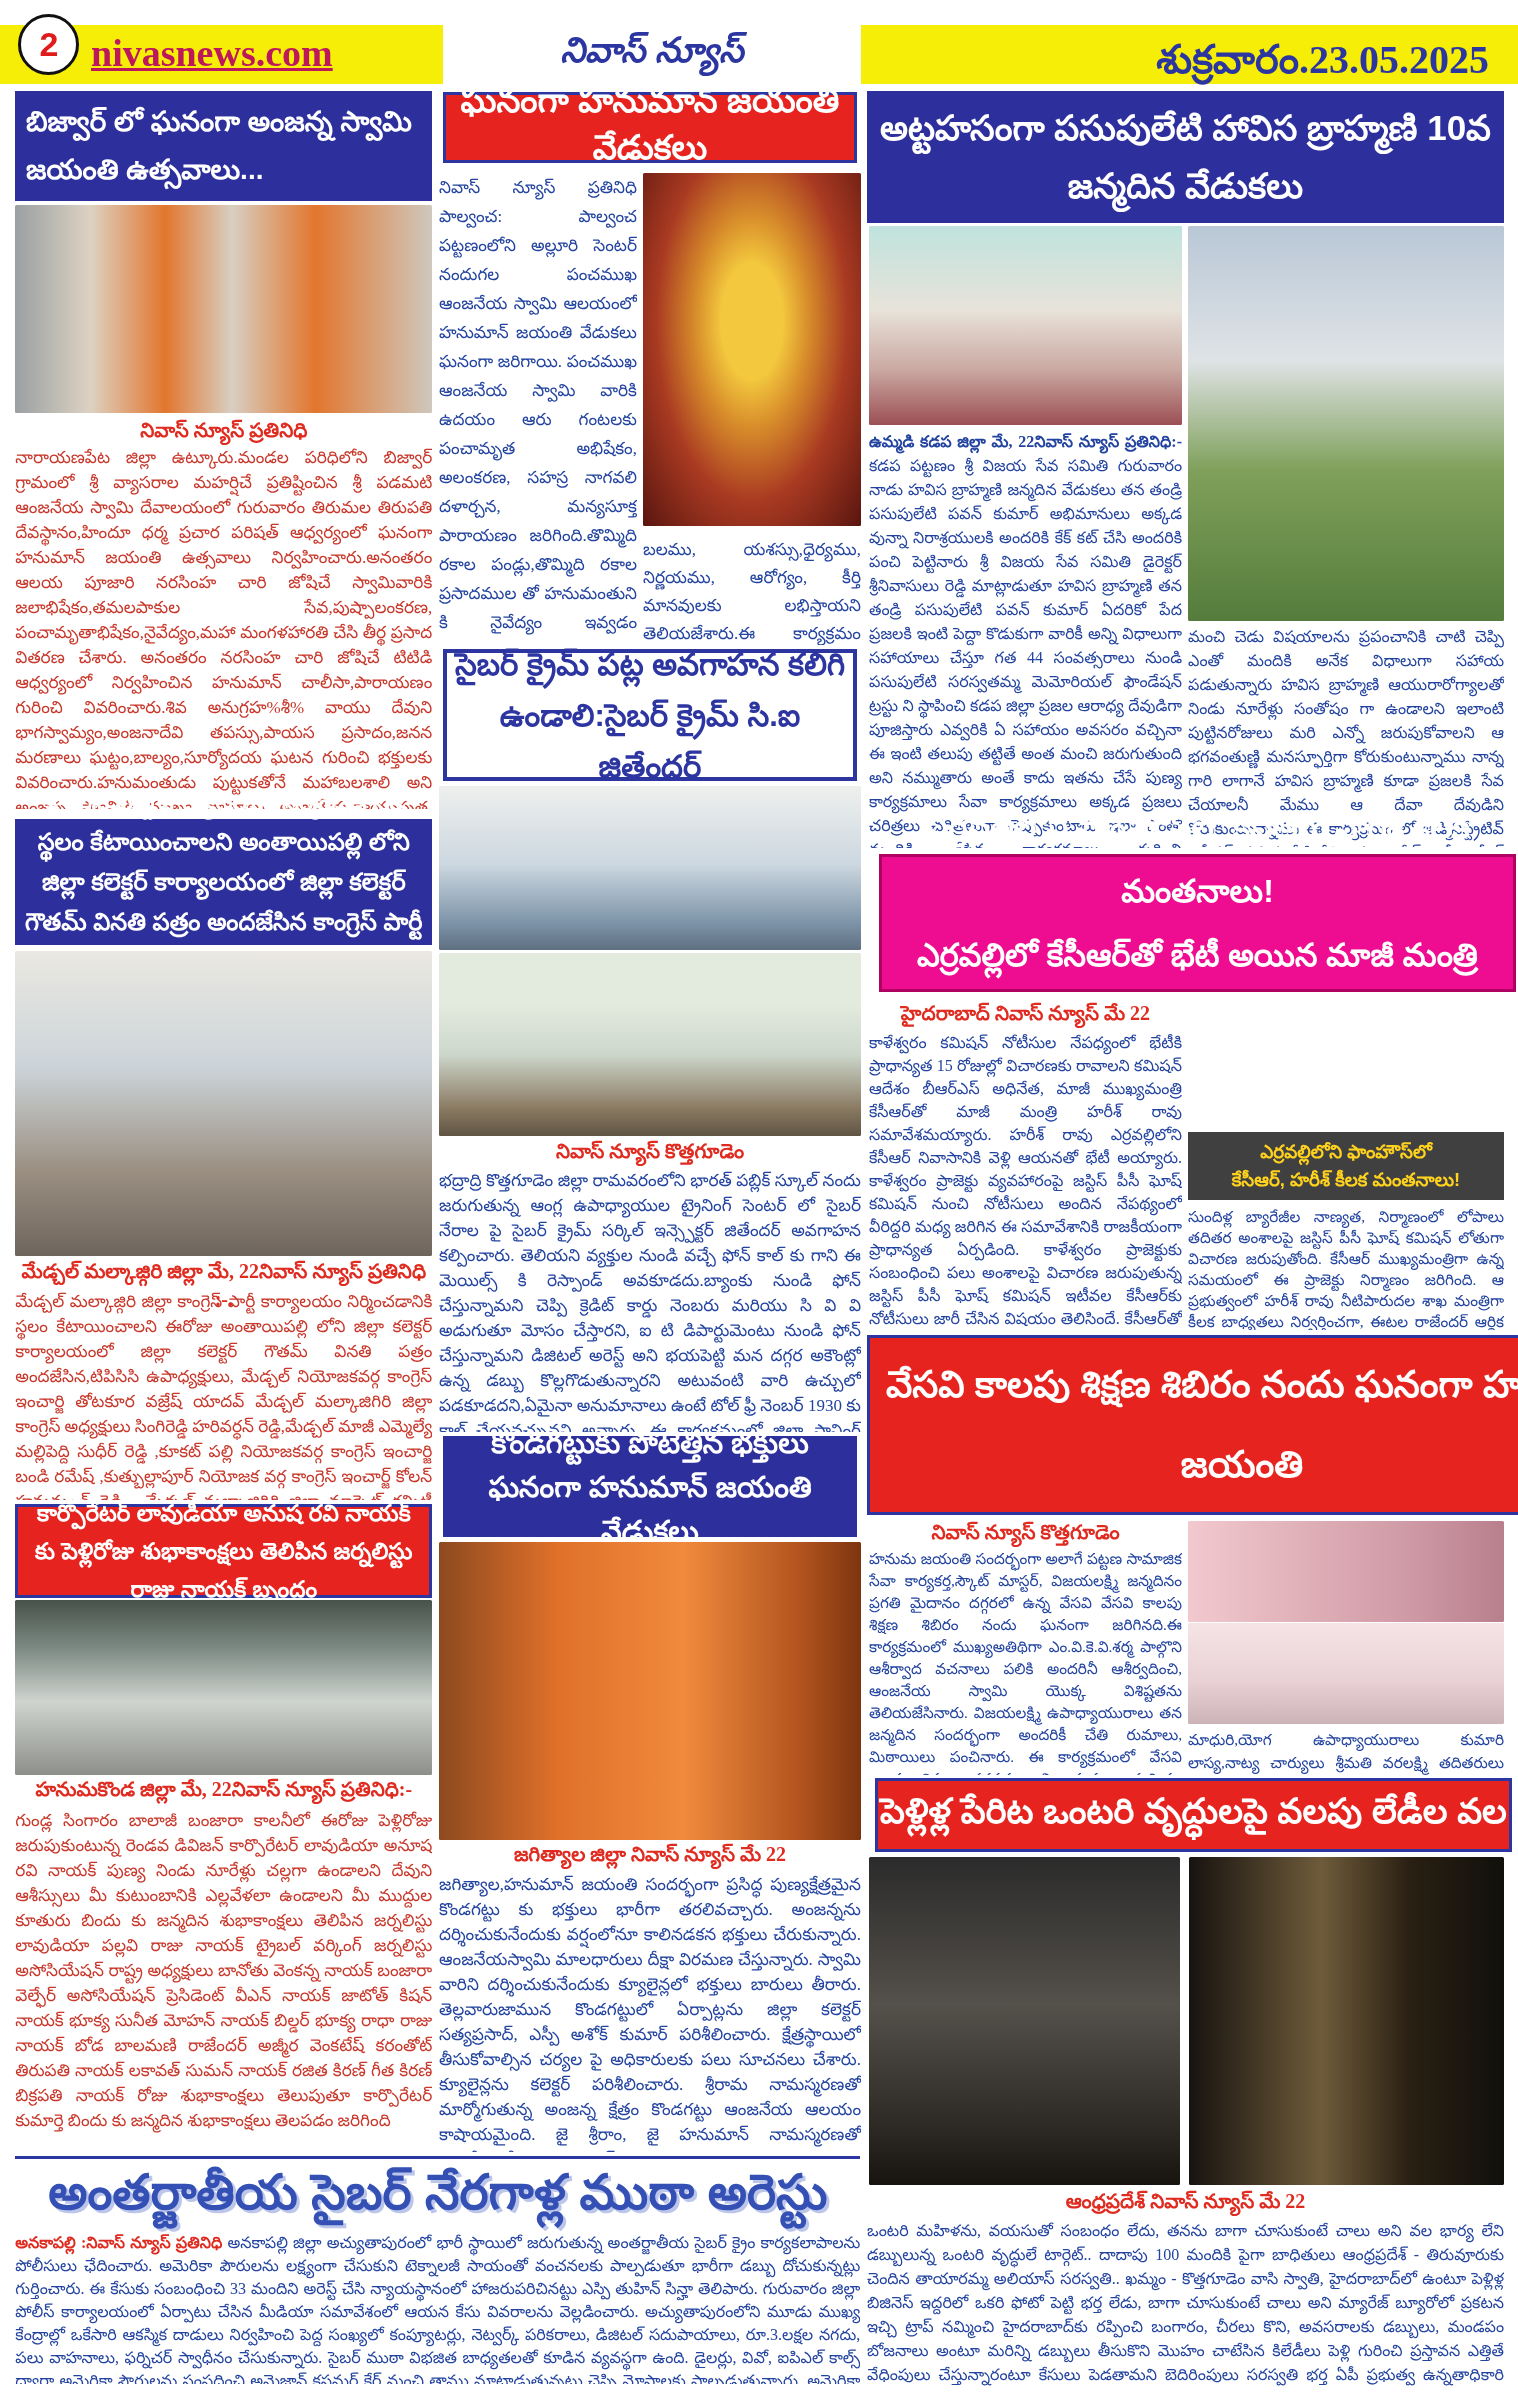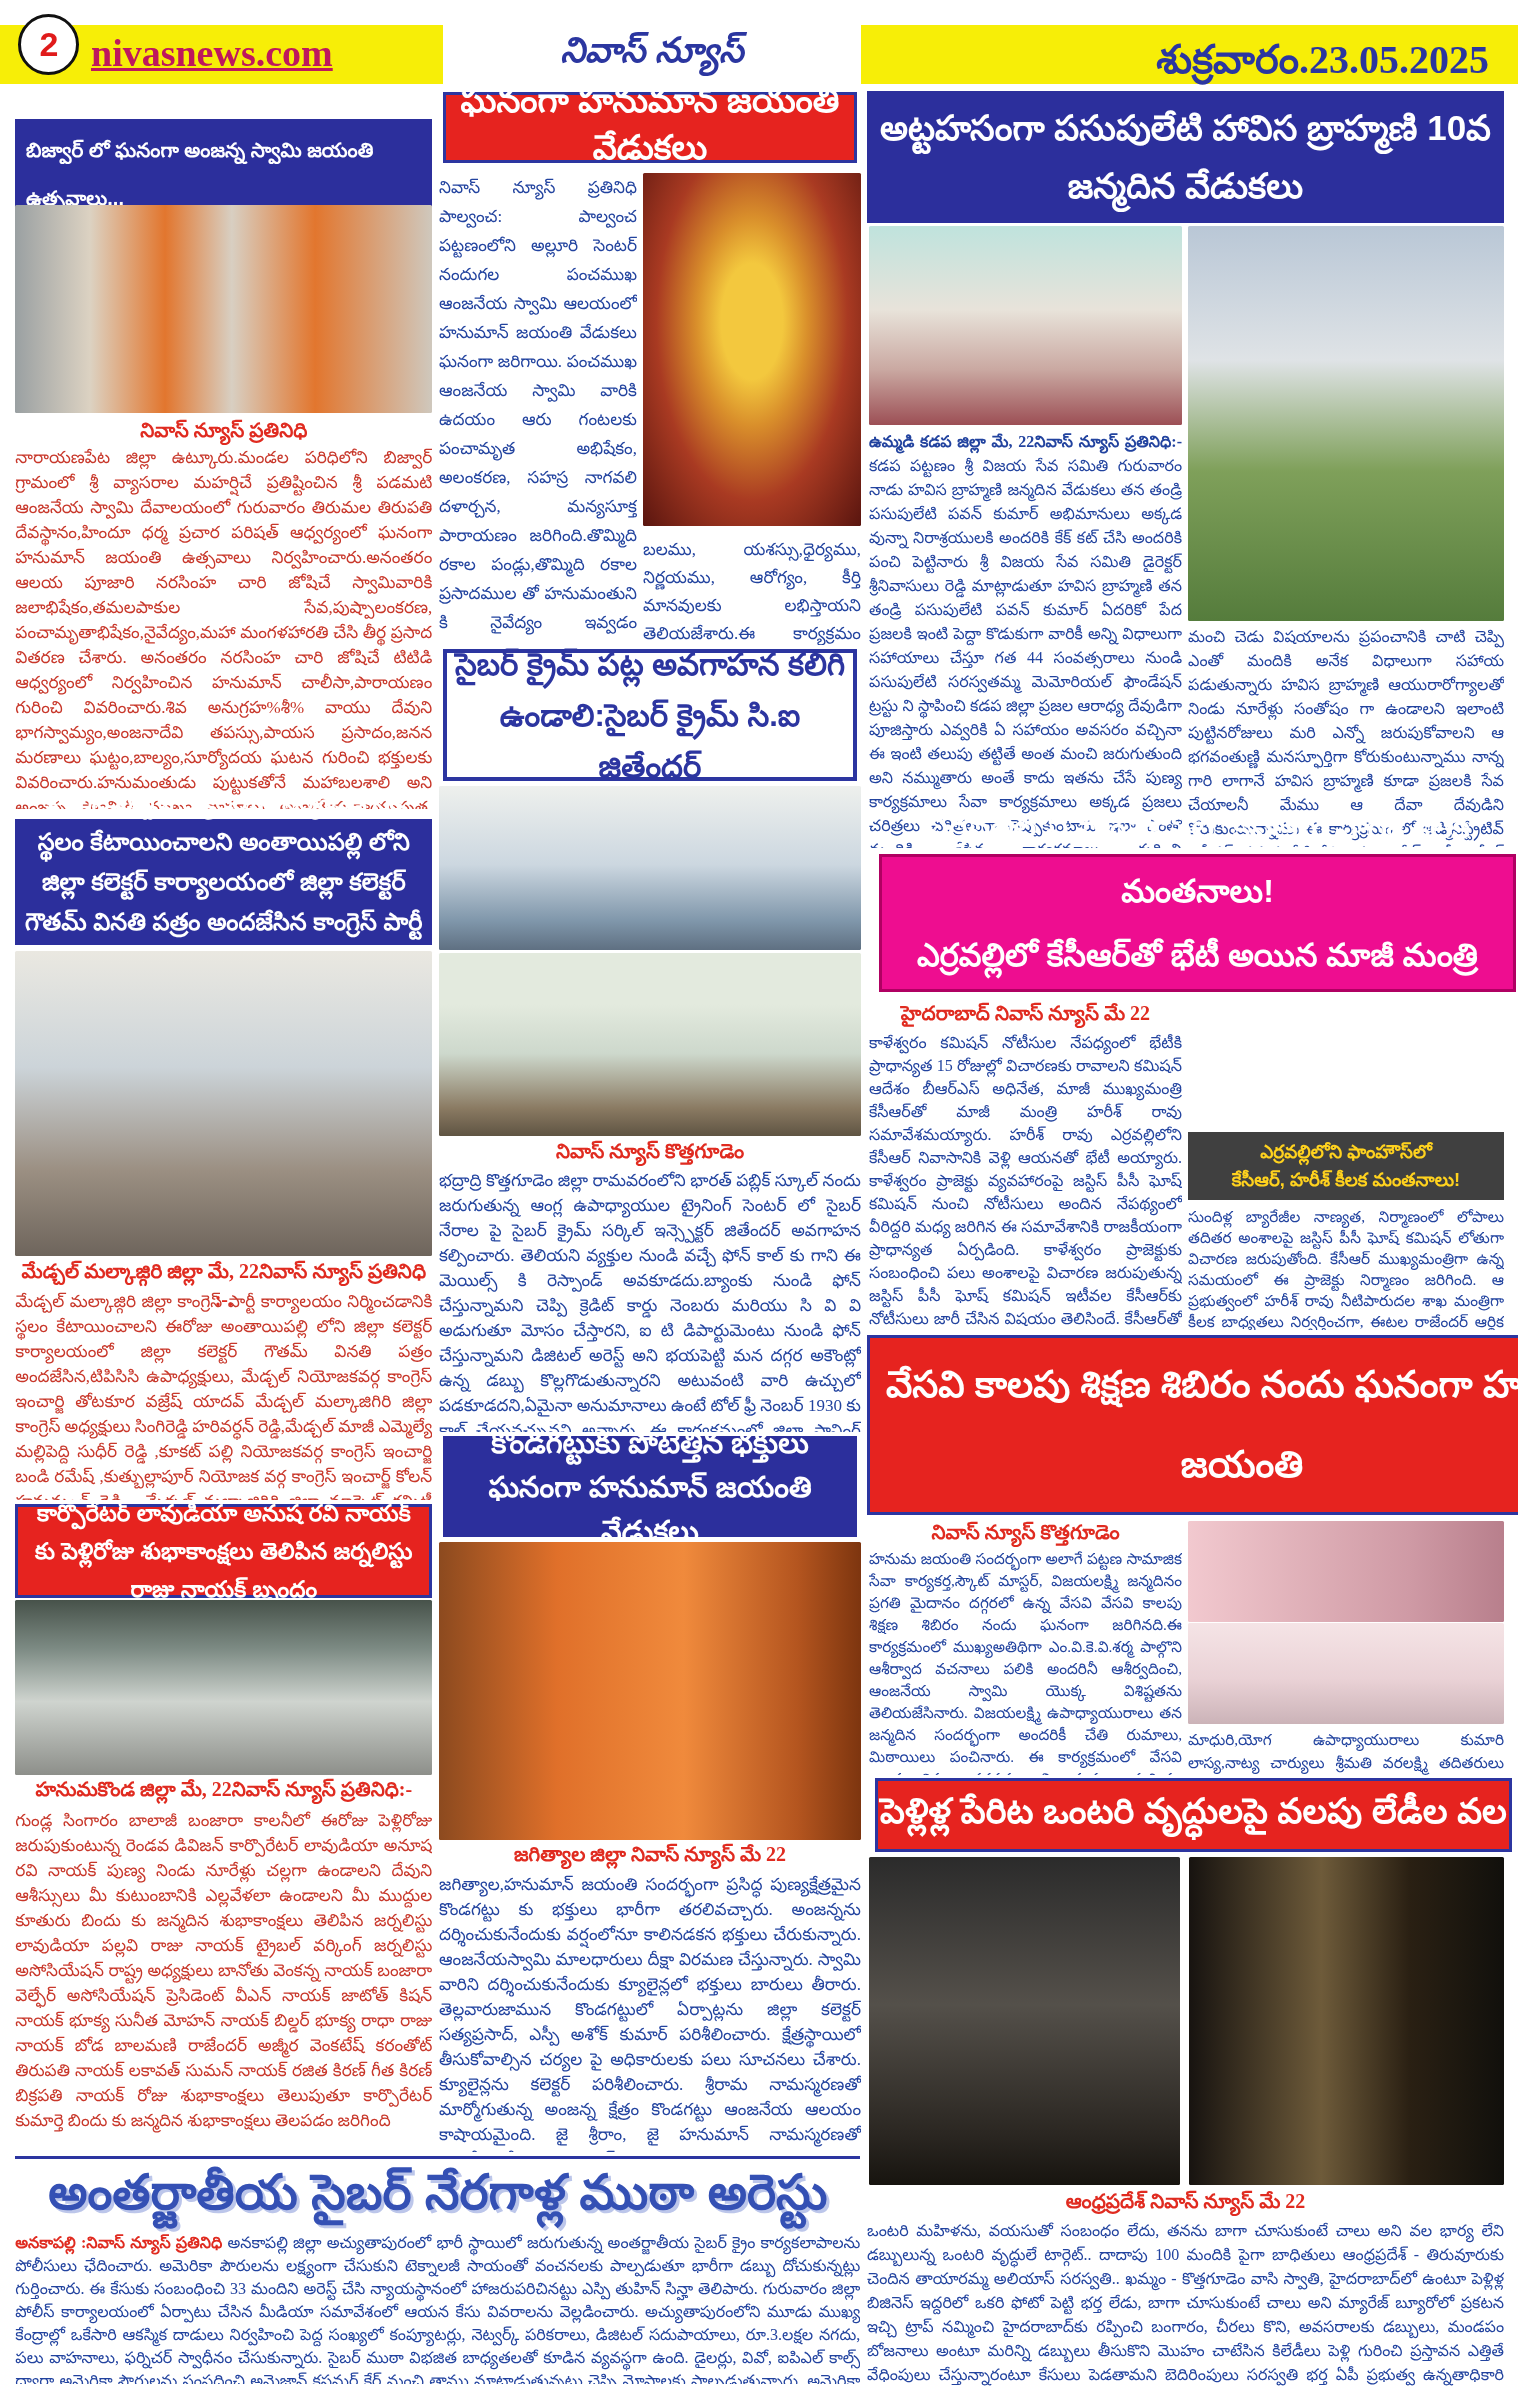--- a/index.html
+++ b/index.html
@@ -49,21 +49,21 @@
     <div class="logo-circle">
       <span>2</span>
     </div>
     <a class="site" href="#">nivasnews.com</a>
     <div class="title-panel">
       <span class="m-title">నివాస్ న్యూస్</span>
     </div>
     <div class="m-date">శుక్రవారం.23.05.2025</div>
   </div>
 
-  <div class="box box-blue" style="left:15.3px;top:91px;width:417px;height:110px;font-size:20px;line-height:48px;padding:3.1px 10.7px;text-align:left;margin-top:28px;">
+  <div class="box box-blue" style="left:15.3px;top:91px;width:417px;height:110px;font-size:28px;line-height:48px;padding:3.1px 10.7px;text-align:left;">
     <span>బిజ్వార్ లో ఘనంగా అంజన్న స్వామి జయంతి ఉత్సవాలు...</span>
   </div>
   <div class="photo" style="left:15.3px;top:205px;width:417px;height:208px;background:linear-gradient(90deg,#9aa0a2,#dcd2c2 18%,#e2762e 36%,#d8cfc2 52%,#e2762e 72%,#cfc8bd);"></div>
   <div class="dateline" style="left:15.3px;top:419px;width:417px;">నివాస్ న్యూస్ ప్రతినిధి</div>
   <div class="body-txt body-red" style="left:15.3px;top:445px;width:417px;height:364px;">నారాయణపేట జిల్లా ఉట్కూరు.మండల పరిధిలోని బిజ్వార్ గ్రామంలో శ్రీ వ్యాసరాల మహర్షిచే ప్రతిష్టించిన శ్రీ పడమటి ఆంజనేయ స్వామి దేవాలయంలో గురువారం తిరుమల తిరుపతి దేవస్థానం,హిందూ ధర్మ ప్రచార పరిషత్ ఆధ్వర్యంలో ఘనంగా హనుమాన్ జయంతి ఉత్సవాలు నిర్వహించారు.అనంతరం ఆలయ పూజారి నరసింహ చారి జోషిచే స్వామివారికి జలాభిషేకం,తమలపాకుల సేవ,పుష్పాలంకరణ, పంచామృతాభిషేకం,నైవేద్యం,మహా మంగళహారతి చేసి తీర్థ ప్రసాద వితరణ చేశారు. అనంతరం నరసింహ చారి జోషిచే టిటిడి ఆధ్వర్యంలో నిర్వహించిన హనుమాన్ చాలీసా,పారాయణం గురించి వివరించారు.శివ అనుగ్రహ%శీ% వాయు దేవుని భాగస్వామ్యం,అంజనాదేవి తపస్సు,పాయస ప్రసాదం,జనన మరణాలు ఘట్టం,బాల్యం,సూర్యోదయ ఘటన గురించి భక్తులకు వివరించారు.హనుమంతుడు పుట్టుకతోనే మహాబలశాలి అని అంజన్న స్వామికి ముఖ్య నామాలు ఆంజనేయ,వాయుపుత్ర, మారుతి,మహావీరు, హనుమంతుడు అనే పేర్లు ఉన్నాయని తెలిపారు.ఈ కార్యక్రమంలో పాల్గొన్న భక్తులు ఆంజనేయులు గౌడ్,మహేష్ గౌడ్,రాజప్ప,పోలీస్ హన్మిరెడ్డి,భూపాల్ రెడ్డి,రాజా గౌడ్,తులసీదాస్,శ్రీనివాస్ రెడ్డి,కుసుమకుమారి లు టిటిడి హనుమజ్జయంతి ఉత్సవాలను బిజ్వార్ గ్రామంలో జరుపుకోవడానికి అవకాశం కల్పించిన తితిదే కార్యక్రమ ఉమ్మడి జిల్లా అధికారి డాక్టర్ ఉత్తర పల్లి రామాచారికి,మరియు హిందూ ధర్మ ప్రచార పరిషత్తు జిల్లా పూర్తి సమయ కార్యకర్త దొరోళ్ళ కృష్ణయ్యకు ప్రత్యేక కృతజ్ఞతలు తెలిపారు.</div>
 
   <div class="box box-blue" style="left:15.3px;top:819px;width:417px;height:126px;font-size:24px;line-height:40px;padding:3.1px 7.7px;">
     <span>కాంగ్రెస్ పార్టీ కార్యాలయం నిర్మించడానికి స్థలం కేటాయించాలని అంతాయిపల్లి లోని జిల్లా కలెక్టర్ కార్యాలయంలో జిల్లా కలెక్టర్ గౌతమ్  వినతి పత్రం అందజేసిన కాంగ్రెస్ పార్టీ నాయకులు...,</span>
   </div>
   <div class="photo" style="left:15.3px;top:951px;width:417px;height:305px;background:linear-gradient(180deg,#eae8e1,#ccd4d9 38%,#9b8f82 72%,#6e655c);"></div>

